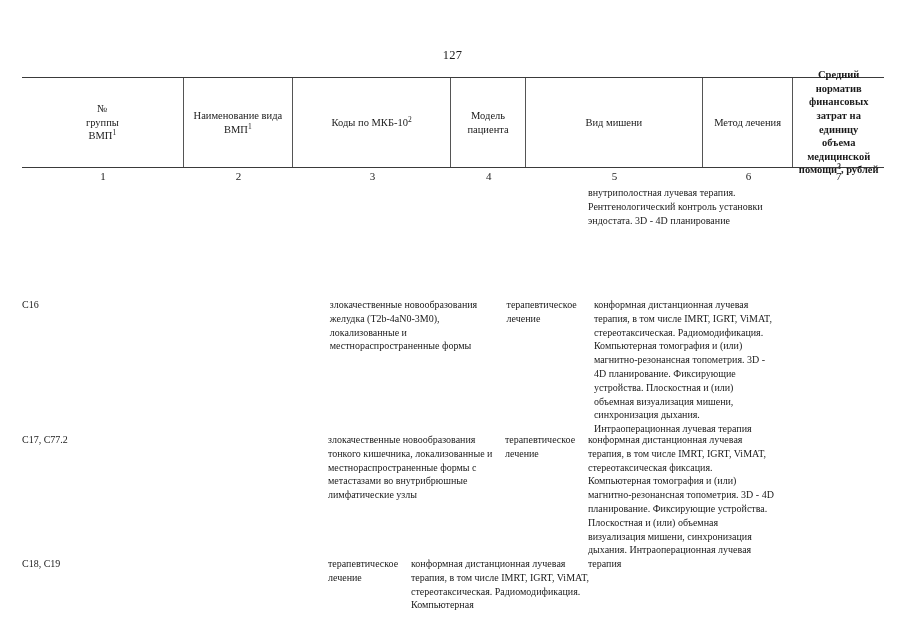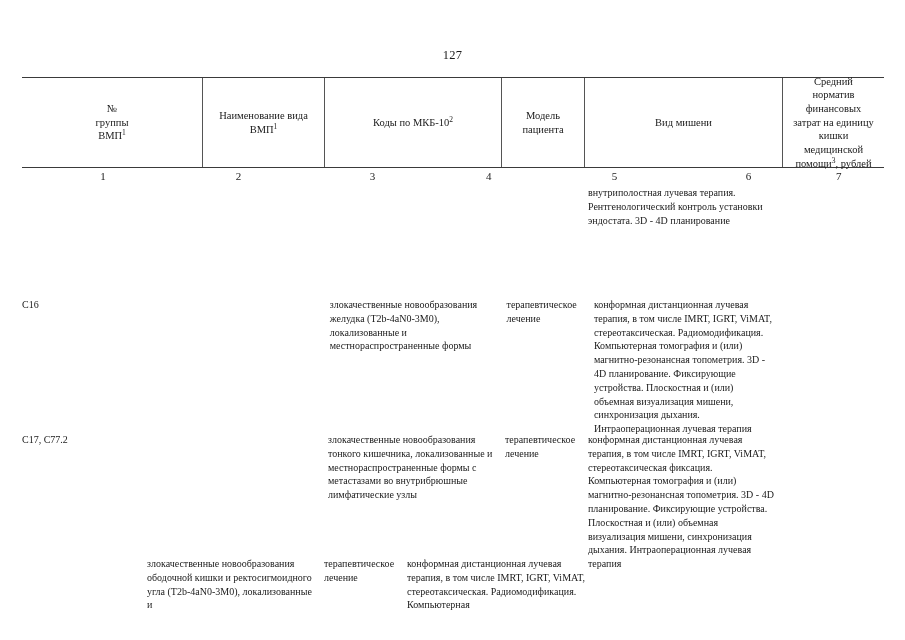--- a/index.html
+++ b/index.html
@@ -55,21 +55,21 @@
   .th:last-child { border-right: none; }
   .th-inner { width: 100%; }
 
   
   .c1 { width: 181px; }
   .c2 { width: 122px; }
   .c3 { width: 177px; }
   .c4 { width: 83px; align-items: center;  }
   .c5 { width: 198px; }
   .c6 { width: 101px; }
-  .c7 { width: 0;     }
+  .c7 { width: 0; font-weight: bold;     }
 
   sup { font-size: 7.5px; vertical-align: super; line-height: 0; }
 
   
   .num-row {
     position: absolute;
     left: 22px;
     top: 170px;
     width: 862px;
     display: flex;
@@ -142,28 +142,33 @@
         <span>Модель пациента</span>
       </div>
     </div>
 
     <div class="th c5">
       <div class="th-inner">
         <span>Вид мишени</span>
       </div>
     </div>
 
+    <div class="th c6">
+      <div class="th-inner">
+        <span>Метод лечения</span>
+      </div>
+    </div>
 
     <div class="th c7" style="width:101px;">
       <div class="th-inner">
         <div>Средний</div>
         <div>норматив</div>
         <div>финансовых</div>
         <div>затрат на единицу</div>
-        <div>кишки</div>
+        <div>объема</div>
         <div>медицинской</div>
         <div><span>помощи</span><sup>3</sup><span>, рублей</span></div>
       </div>
     </div>
   </div>
 
   <div class="num-row">
     <div class="num-cell c1">1</div>
     <div class="num-cell c2">2</div>
     <div class="num-cell c3">3</div>
@@ -196,21 +201,21 @@
     <div class="row" style="top:247px;">
       <div class="cell row-codecol">C17, C77.2</div>
       <div class="cell gap-col"></div>
       <div class="cell cell-model">злокачественные новообразования тонкого кишечника, локализованные и местнораспространенные формы с метастазами во внутрибрюшные лимфатические узлы</div>
       <div class="cell cell-type">терапевтическое лечение</div>
       <div class="cell cell-method">конформная дистанционная лучевая терапия, в том числе IMRT, IGRT, ViMAT, стереотаксическая фиксация. Компьютерная томография и (или) магнитно-резонансная топометрия. 3D - 4D планирование. Фиксирующие устройства. Плоскостная и (или) объемная визуализация мишени, синхронизация дыхания. Интраоперационная лучевая терапия</div>
       <div class="cell cell-cost"></div>
     </div>
 
     <div class="row" style="top:371px;">
-      <div class="cell gap-col"></div>
-      <div class="cell cell-model">злокачественные новообразования ободочной кишки и ректосигмоидного угла (T2b-4aN0-3M0), локализованные и</div>
+      <div class="cell row-codecol">C18, C19</div>
+      <div class="cell gap-col"></div>
       <div class="cell cell-type">терапевтическое лечение</div>
       <div class="cell cell-method">конформная дистанционная лучевая терапия, в том числе IMRT, IGRT, ViMAT, стереотаксическая. Радиомодификация. Компьютерная</div>
       <div class="cell cell-cost"></div>
     </div>
 
   </div>
 </div>
 
 </body></html>

